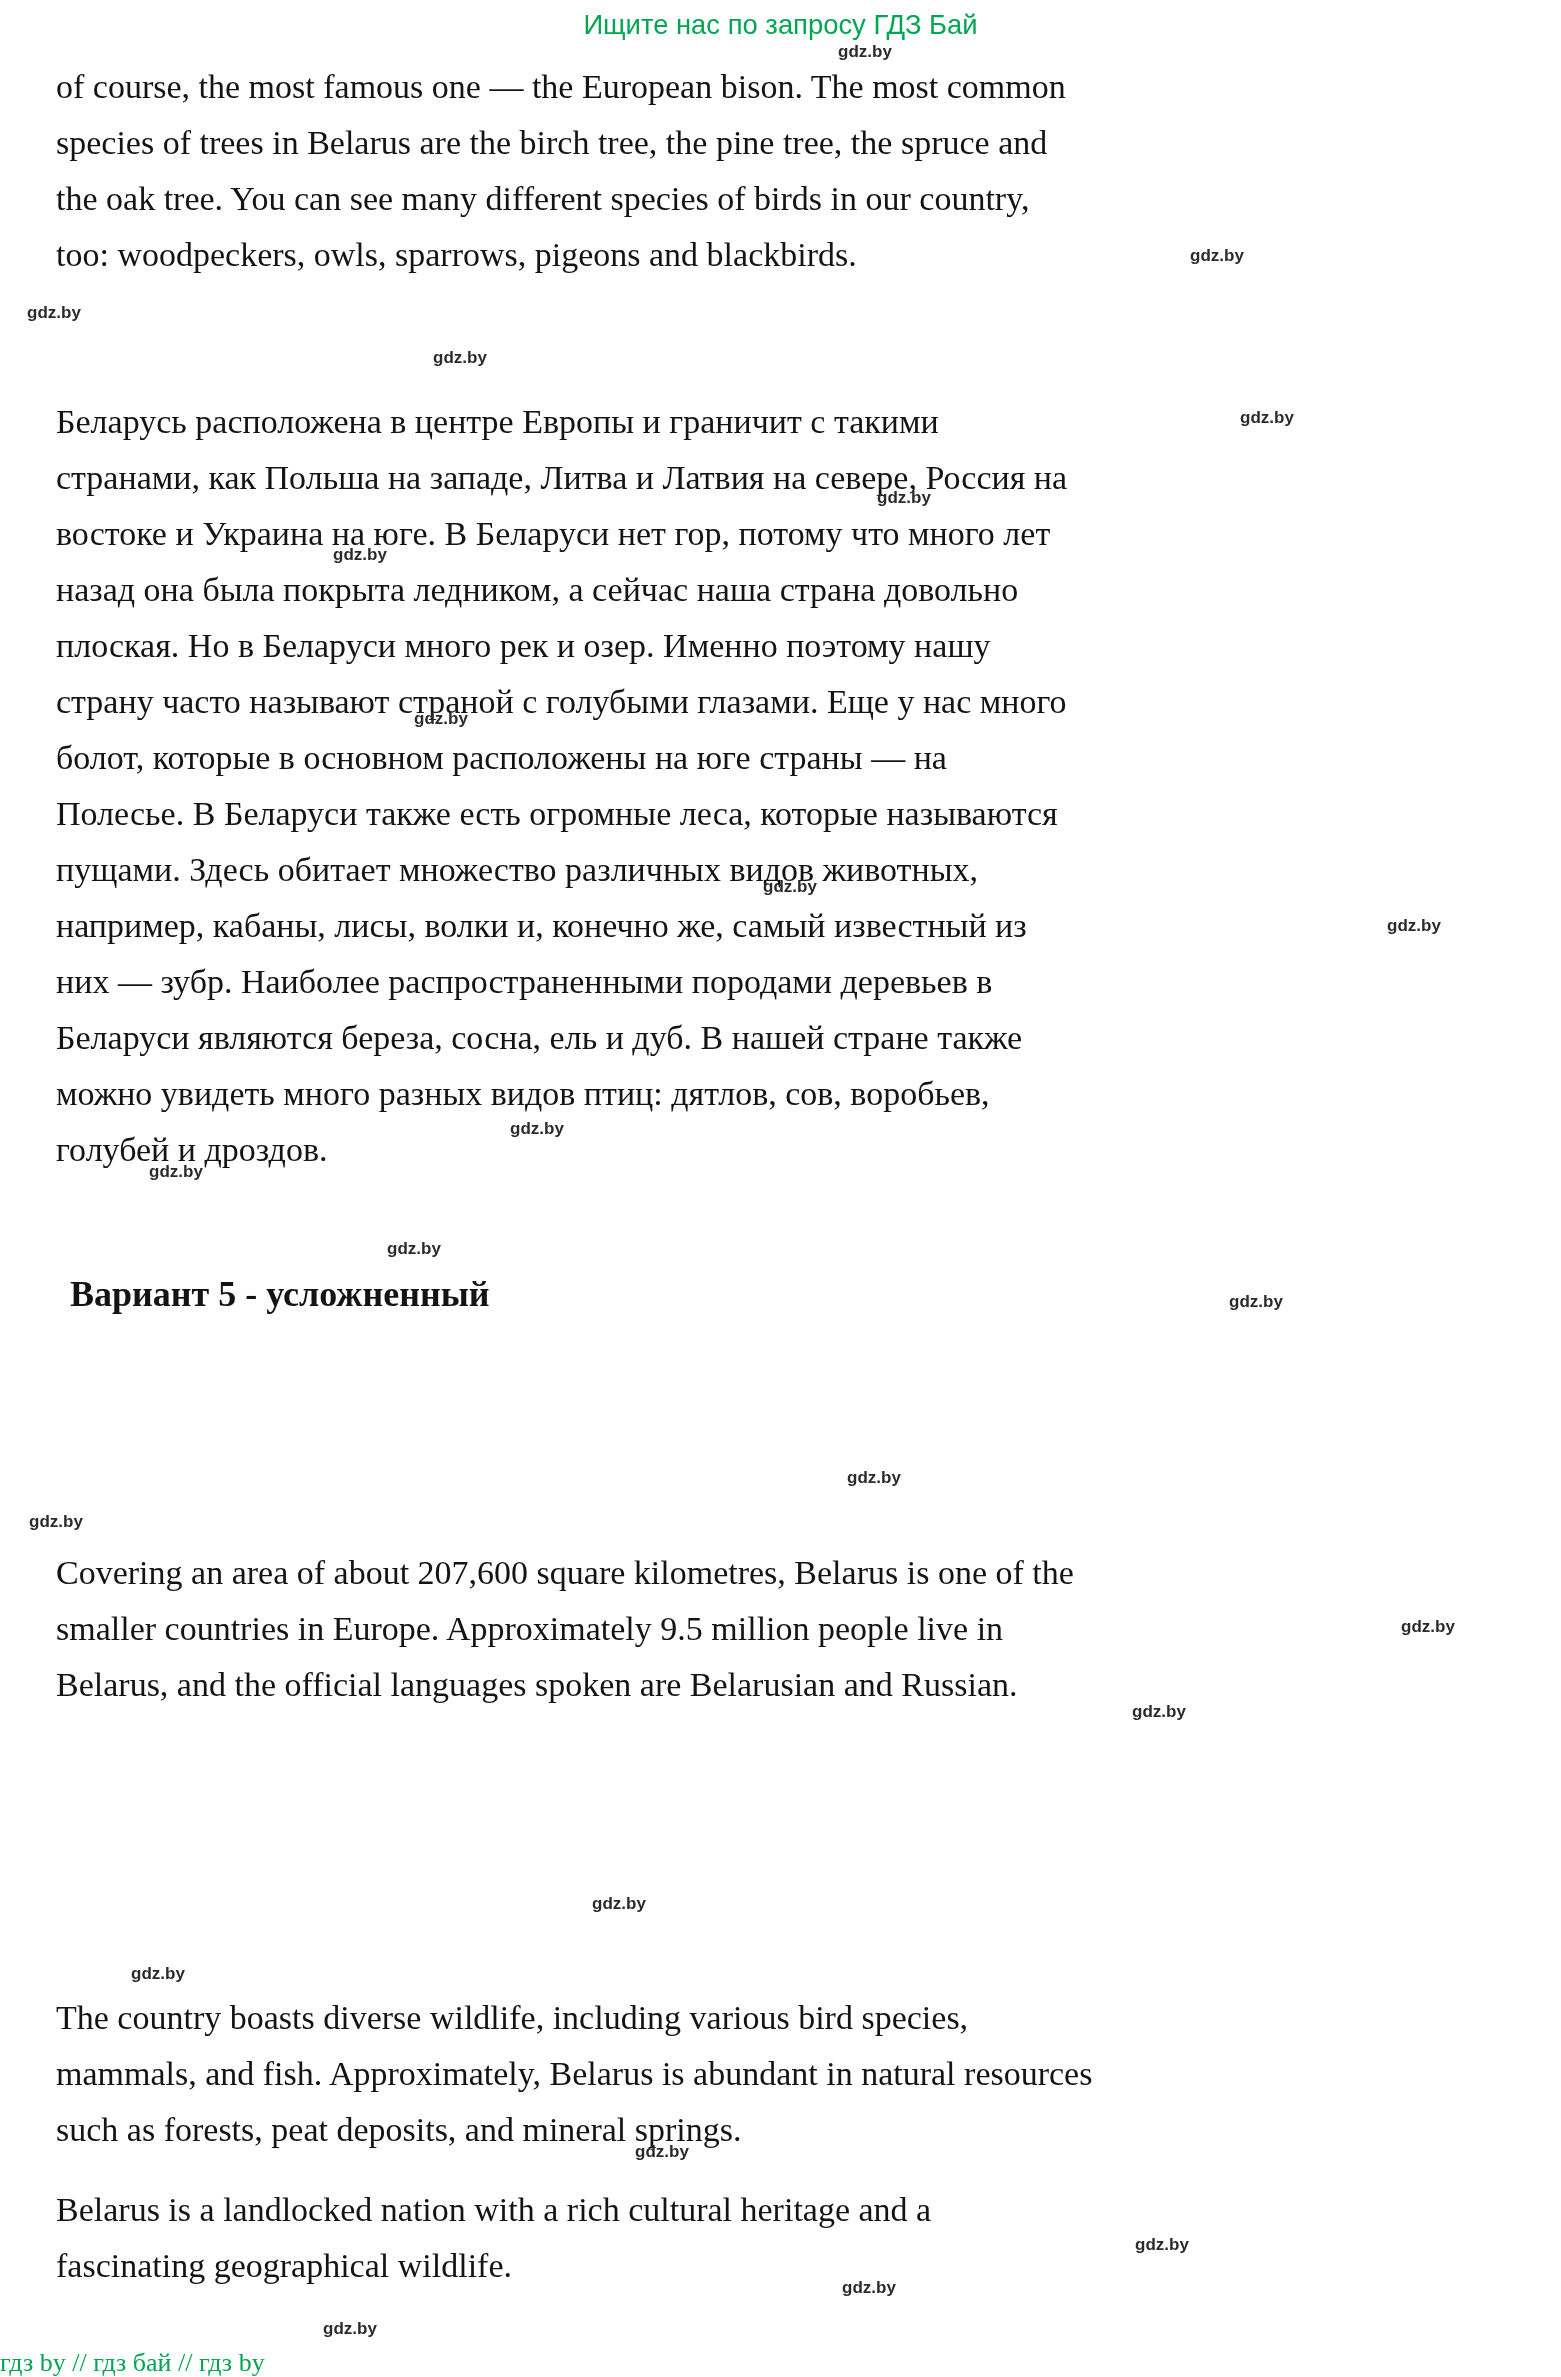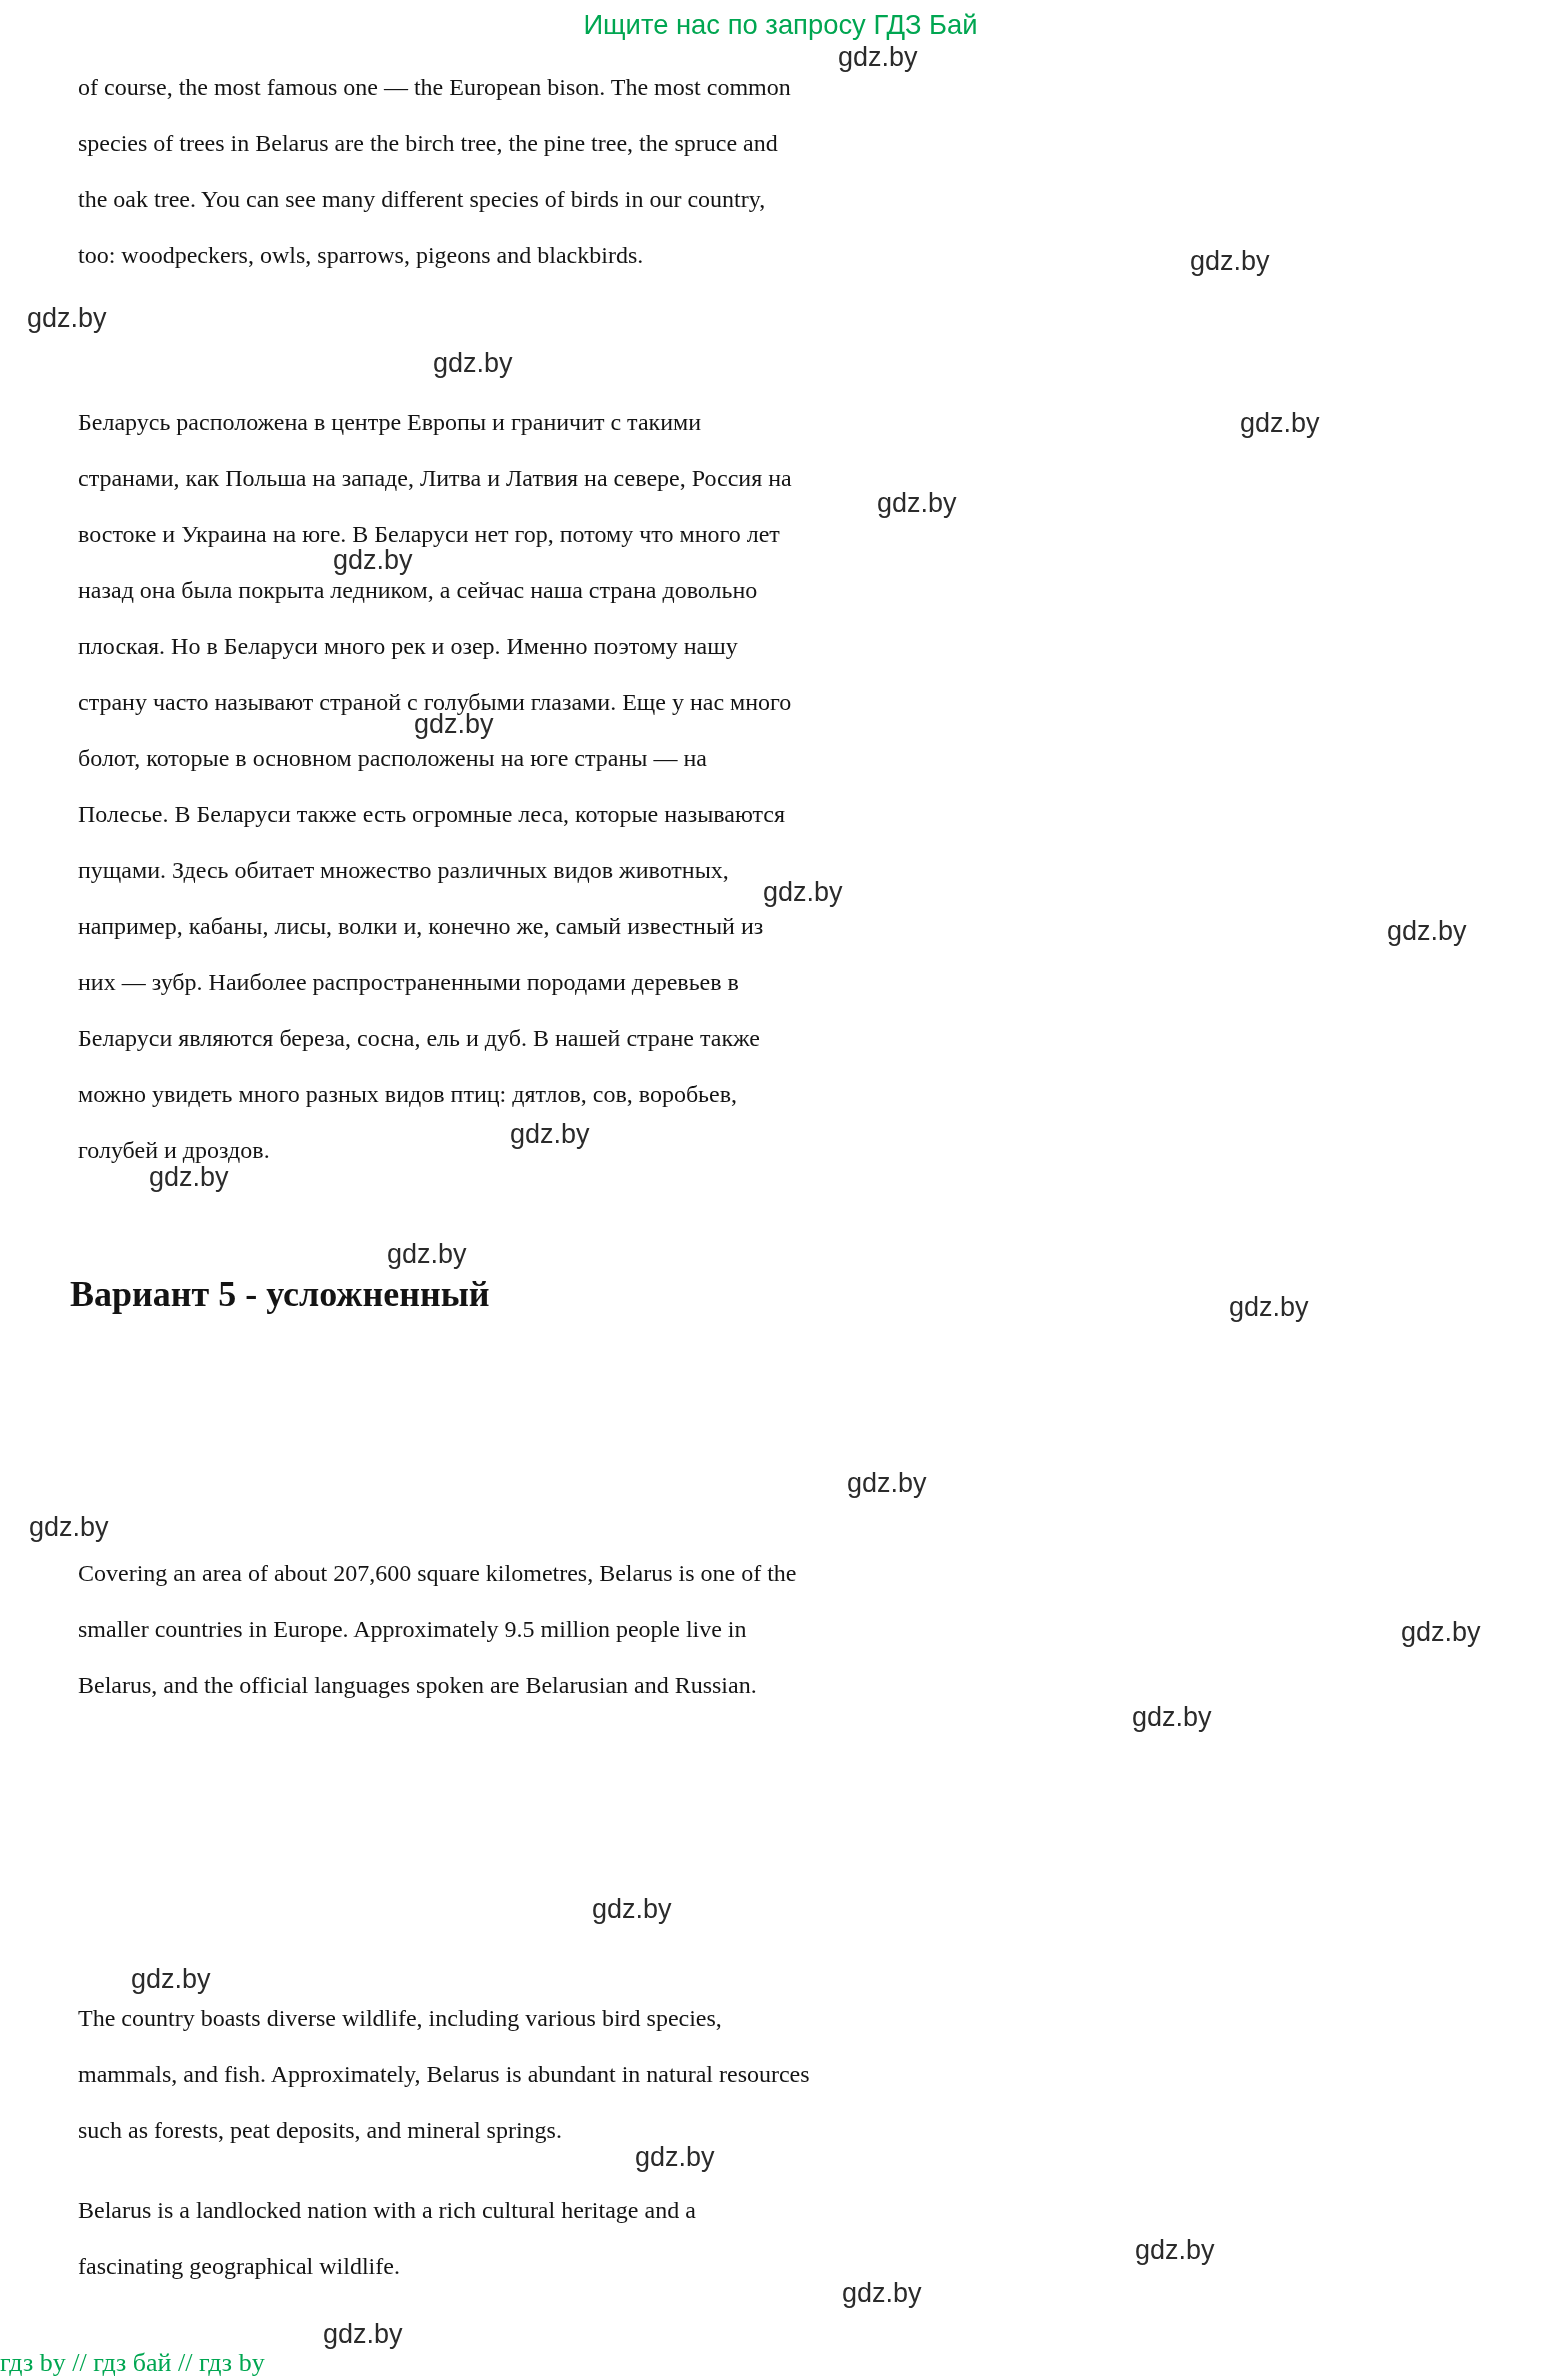--- a/index.html
+++ b/index.html
@@ -21,44 +21,45 @@
     top: 4.6px; left: 0;
     width: 100%;
     text-align: center;
     font-family: "Liberation Sans", sans-serif;
     font-size: 27.4px;
     color: var(--accent_green, #00a651);
   }
 
   .para {
     position: absolute;
-    left: 78px;
+    left: 56px;
     width: 1439px;
-    font-size: 24px;
+    font-size: 34px;
     line-height: 56px;
     color: var(--ink, #141414);
     white-space: pre-line;
   }
 
   .heading {
     position: absolute;
     left: 70px;
     font-size: 36px;
     font-weight: bold;
     color: var(--ink, #141414);
     font-family: "Liberation Serif", serif;
     text-align: center;
   }
 
   .wm {
     position: absolute;
     font-family: "Liberation Sans", sans-serif;
-    font-size: 27px;
+    font-size: 17px;
     color: var(--wm_color, #2b2b2b);
     white-space: nowrap;
+    font-weight: bold;
   }
 
   .banner-bottom {
     position: absolute;
     top: 2344px; left: 0;
     width: 100%;
     text-align: left;
     font-family: "Liberation Serif", serif;
     font-size: 26px;
     color: var(--accent_green, #00a651);

